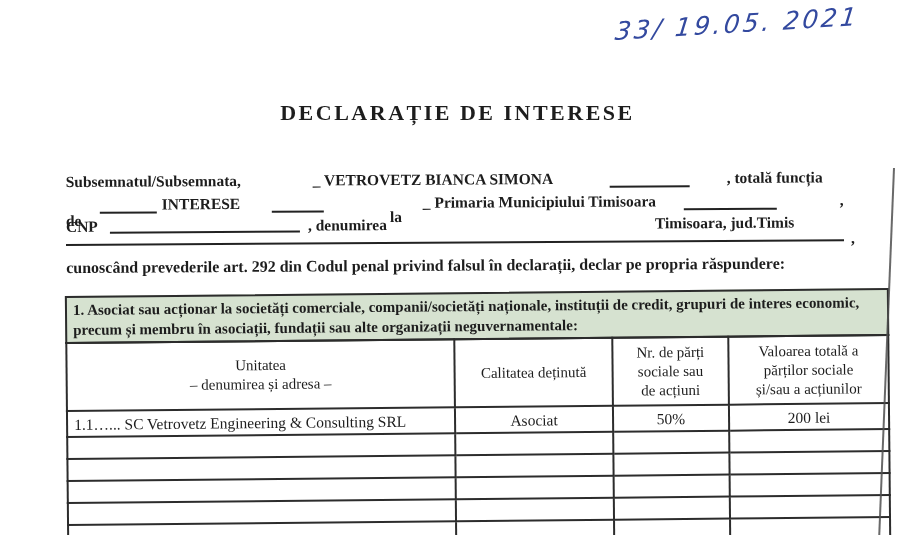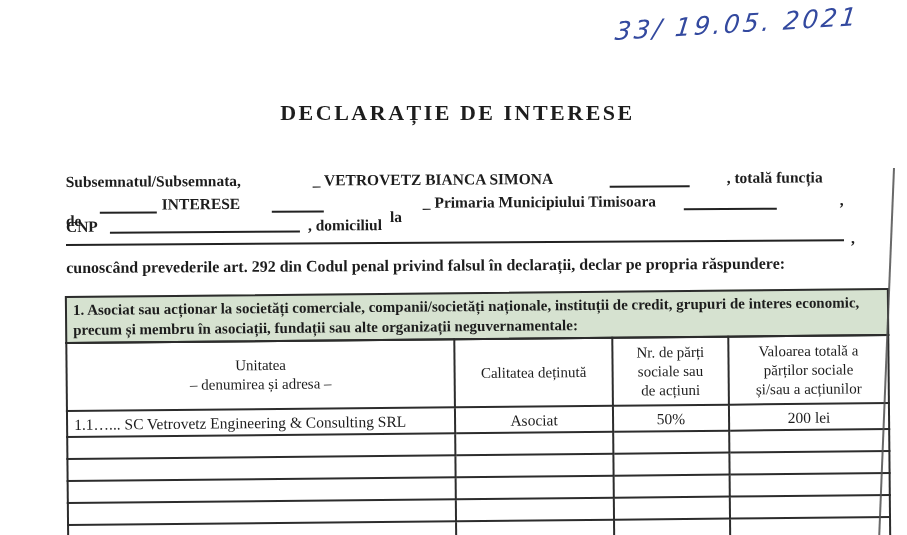--- a/index.html
+++ b/index.html
@@ -61,21 +61,22 @@
     <span class="blank" style="top:196px;left:100px;width:57px"></span>
     <span style="top:196px;left:162px">INTERESE</span>
     <span class="blank" style="top:196px;left:272px;width:52px"></span>
     <span style="top:210px;left:390px">la</span>
     <span style="top:196px;left:423px">_ Primaria Municipiului Timisoara</span>
     <span class="blank" style="top:196px;left:684px;width:93px"></span>
     <span style="top:196px;left:840px">,</span>
 
     <span style="top:218px;left:66px">CNP</span>
     <span class="blank" style="top:216px;left:110px;width:190px"></span>
-    <span style="top:218px;left:308px">, domiciliul</span>
+    <span style="top:218px;left:308px">, denumirea</span>
+    <span style="top:218px;left:655px">Timisoara, jud.Timis</span>
 
     <span class="blank" style="top:231px;left:66px;width:778px;height:13px"></span>
     <span style="top:234px;left:851px">,</span>
 
     <span class="disclaimer" style="top:259px;left:66px">cunoscând prevederile art. 292 din Codul penal privind falsul în declarații, declar pe propria răspundere:</span>
   </div>
 
   <div class="tablewrap">
     <div class="greenbar" style="background: rgb(214, 226, 208);">1. Asociat sau acționar la societăți comerciale, companii/societăți naționale, instituții de credit, grupuri de interes economic, precum și membru în asociații, fundații sau alte organizații neguvernamentale:</div>
     <table>

